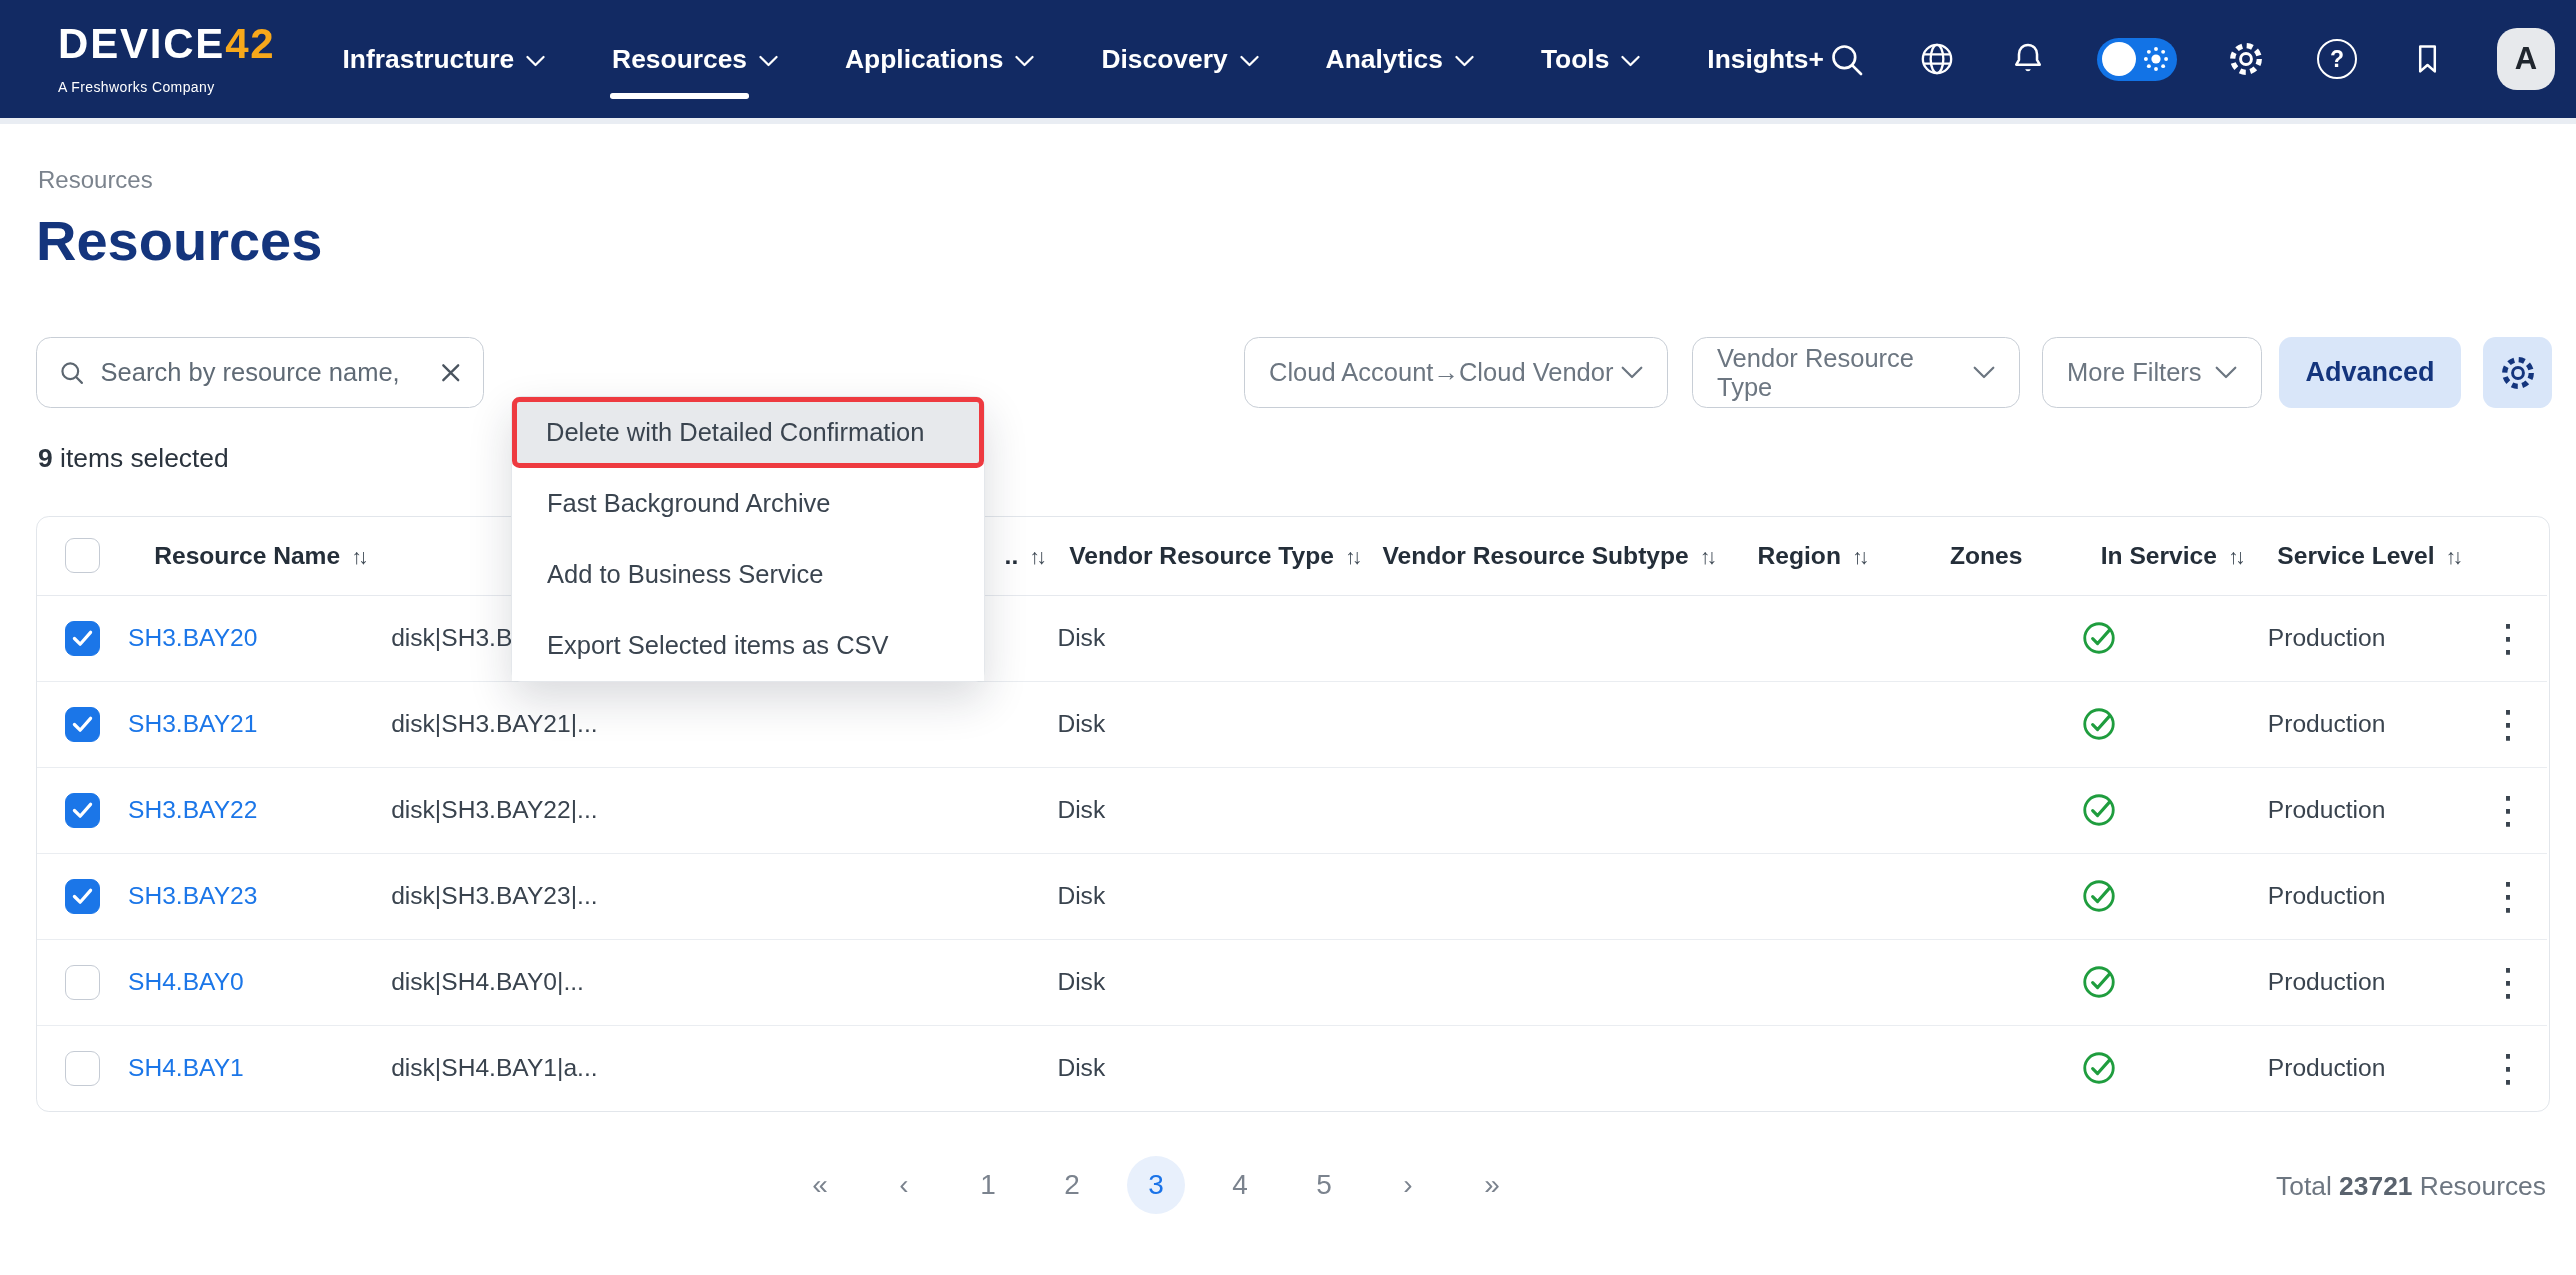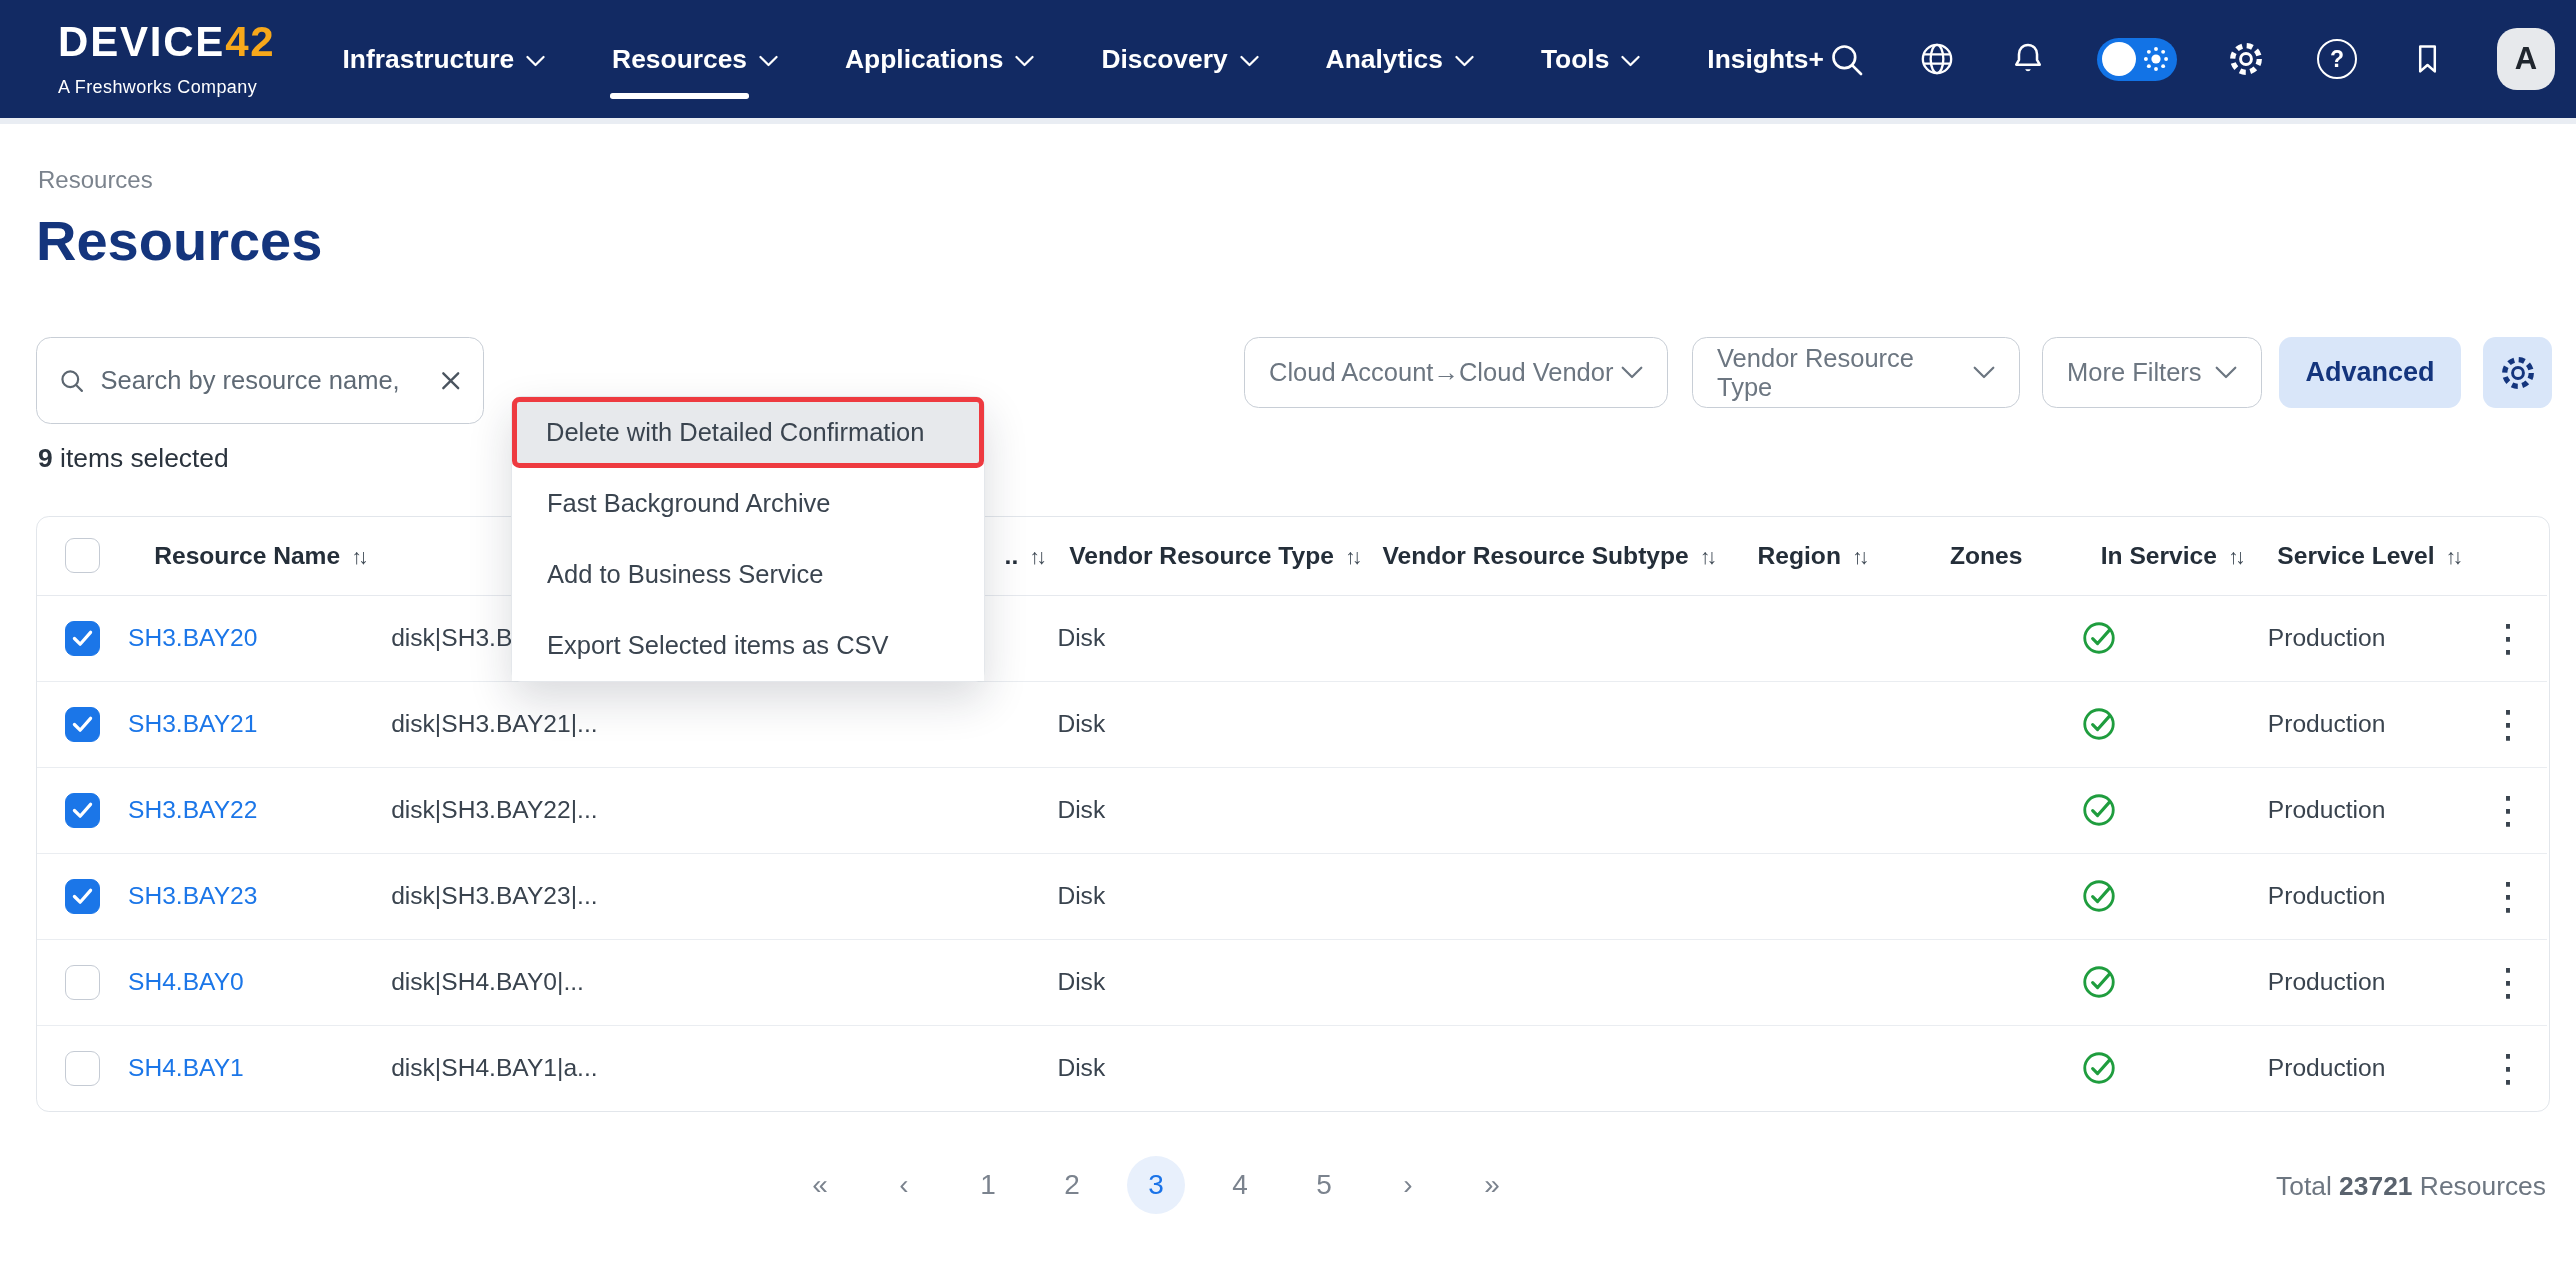--- a/index.html
+++ b/index.html
@@ -10,21 +10,21 @@
   }
   
   .navbar {
     position: absolute; top: 0; left: 0; width: 2576px; height: 118px;
     background: #122A63; display: flex; align-items: center;
   }
   .navbar-strip { position: absolute; top: 118px; left: 0; width: 2576px; height: 5.5px; background: #E9EDF3; }
   .logo { margin-left: 58px; display: flex; flex-direction: column; cursor: pointer; }
   .logo-text { font-size: 42px; font-weight: bold; letter-spacing: 1.8px; color: #fff; line-height: 1; }
   .logo-accent { color: #F7A81B; }
-  .logo-tagline { font-size: 18px; color: #fff; margin-top: 14px; letter-spacing: 0.4px; }
+  .logo-tagline { font-size: 14px; color: #fff; margin-top: 14px; letter-spacing: 0.4px; }
   .nav-items { display: flex; gap: 67px; margin-left: 67px; }
   .nav-item { display: flex; align-items: center; gap: 12px; color: #fff; font-size: 26.4px; font-weight: bold; cursor: pointer; }
   .nav-item .nav-label { position: relative; }
   .nav-item.active .nav-label::after {
     content: ""; position: absolute; left: -1.8px; right: -1.8px; bottom: -24px; height: 5.5px;
     background: #fff; border-radius: 2.7px;
   }
   .nav-item .chev { display: flex; margin-top: 3.6px; }
   .nav-right { margin-left: auto; display: flex; align-items: center; gap: 47px; margin-right: 53px; }
   .nav-icon { width: 44px; height: 44px; display: flex; align-items: center; justify-content: center; cursor: pointer; }
@@ -32,21 +32,21 @@
     display: flex; align-items: center; justify-content: center; font-size: 23px; font-weight: bold; color: #fff; }
   .toggle { width: 80px; height: 43px; border-radius: 22px; background: #1273E6; position: relative; cursor: pointer; }
   .toggle-knob { position: absolute; left: 4.6px; top: 4.6px; width: 34px; height: 34px; border-radius: 50%; background: #fff; }
   .toggle-sun { position: absolute; right: 7.3px; top: 7.3px; }
   .avatar { width: 58px; height: 62px; border-radius: 20px; background: #E7E9EC;
     display: flex; align-items: center; justify-content: center; font-size: 31px; font-weight: bold; color: #20262E; cursor: pointer; }
   
   .breadcrumb { position: absolute; left: 38px; top: 166px; font-size: 24px; color: #7B838D; cursor: pointer; }
   .page-title { position: absolute; left: 36px; top: 208px; font-size: 56px; font-weight: bold; color: #14357D; }
   
-  .search-box { position: absolute; left: 36px; top: 337px; width: 448px; height: 87px;
+  .search-box { position: absolute; left: 36px; top: 337px; width: 448px; height: 71px;
     border: 1.8px solid #C8CED6; border-radius: 14.6px; background: #fff;
     display: flex; align-items: center; padding: 0 20px; gap: 14.6px; }
   .search-box input { border: none; outline: none; flex: 1; min-width: 0; font-size: 25.5px; color: #333;
     font-family: inherit; background: transparent; }
   .search-box input::placeholder { color: #5F6A75; }
   .clear-btn { display: flex; cursor: pointer; }
   .actions-btn { position: absolute; left: 515px; top: 335px; width: 186px; height: 73px; z-index: 5;
     background: #fff; border: 2.7px solid #1B74E8; border-radius: 14.6px; box-shadow: 0 0 0 6.4px #CEE1FB;
     display: flex; align-items: center; justify-content: center; gap: 25.5px;
     font-size: 27px; color: #4A545E; cursor: pointer; font-family: inherit; }

